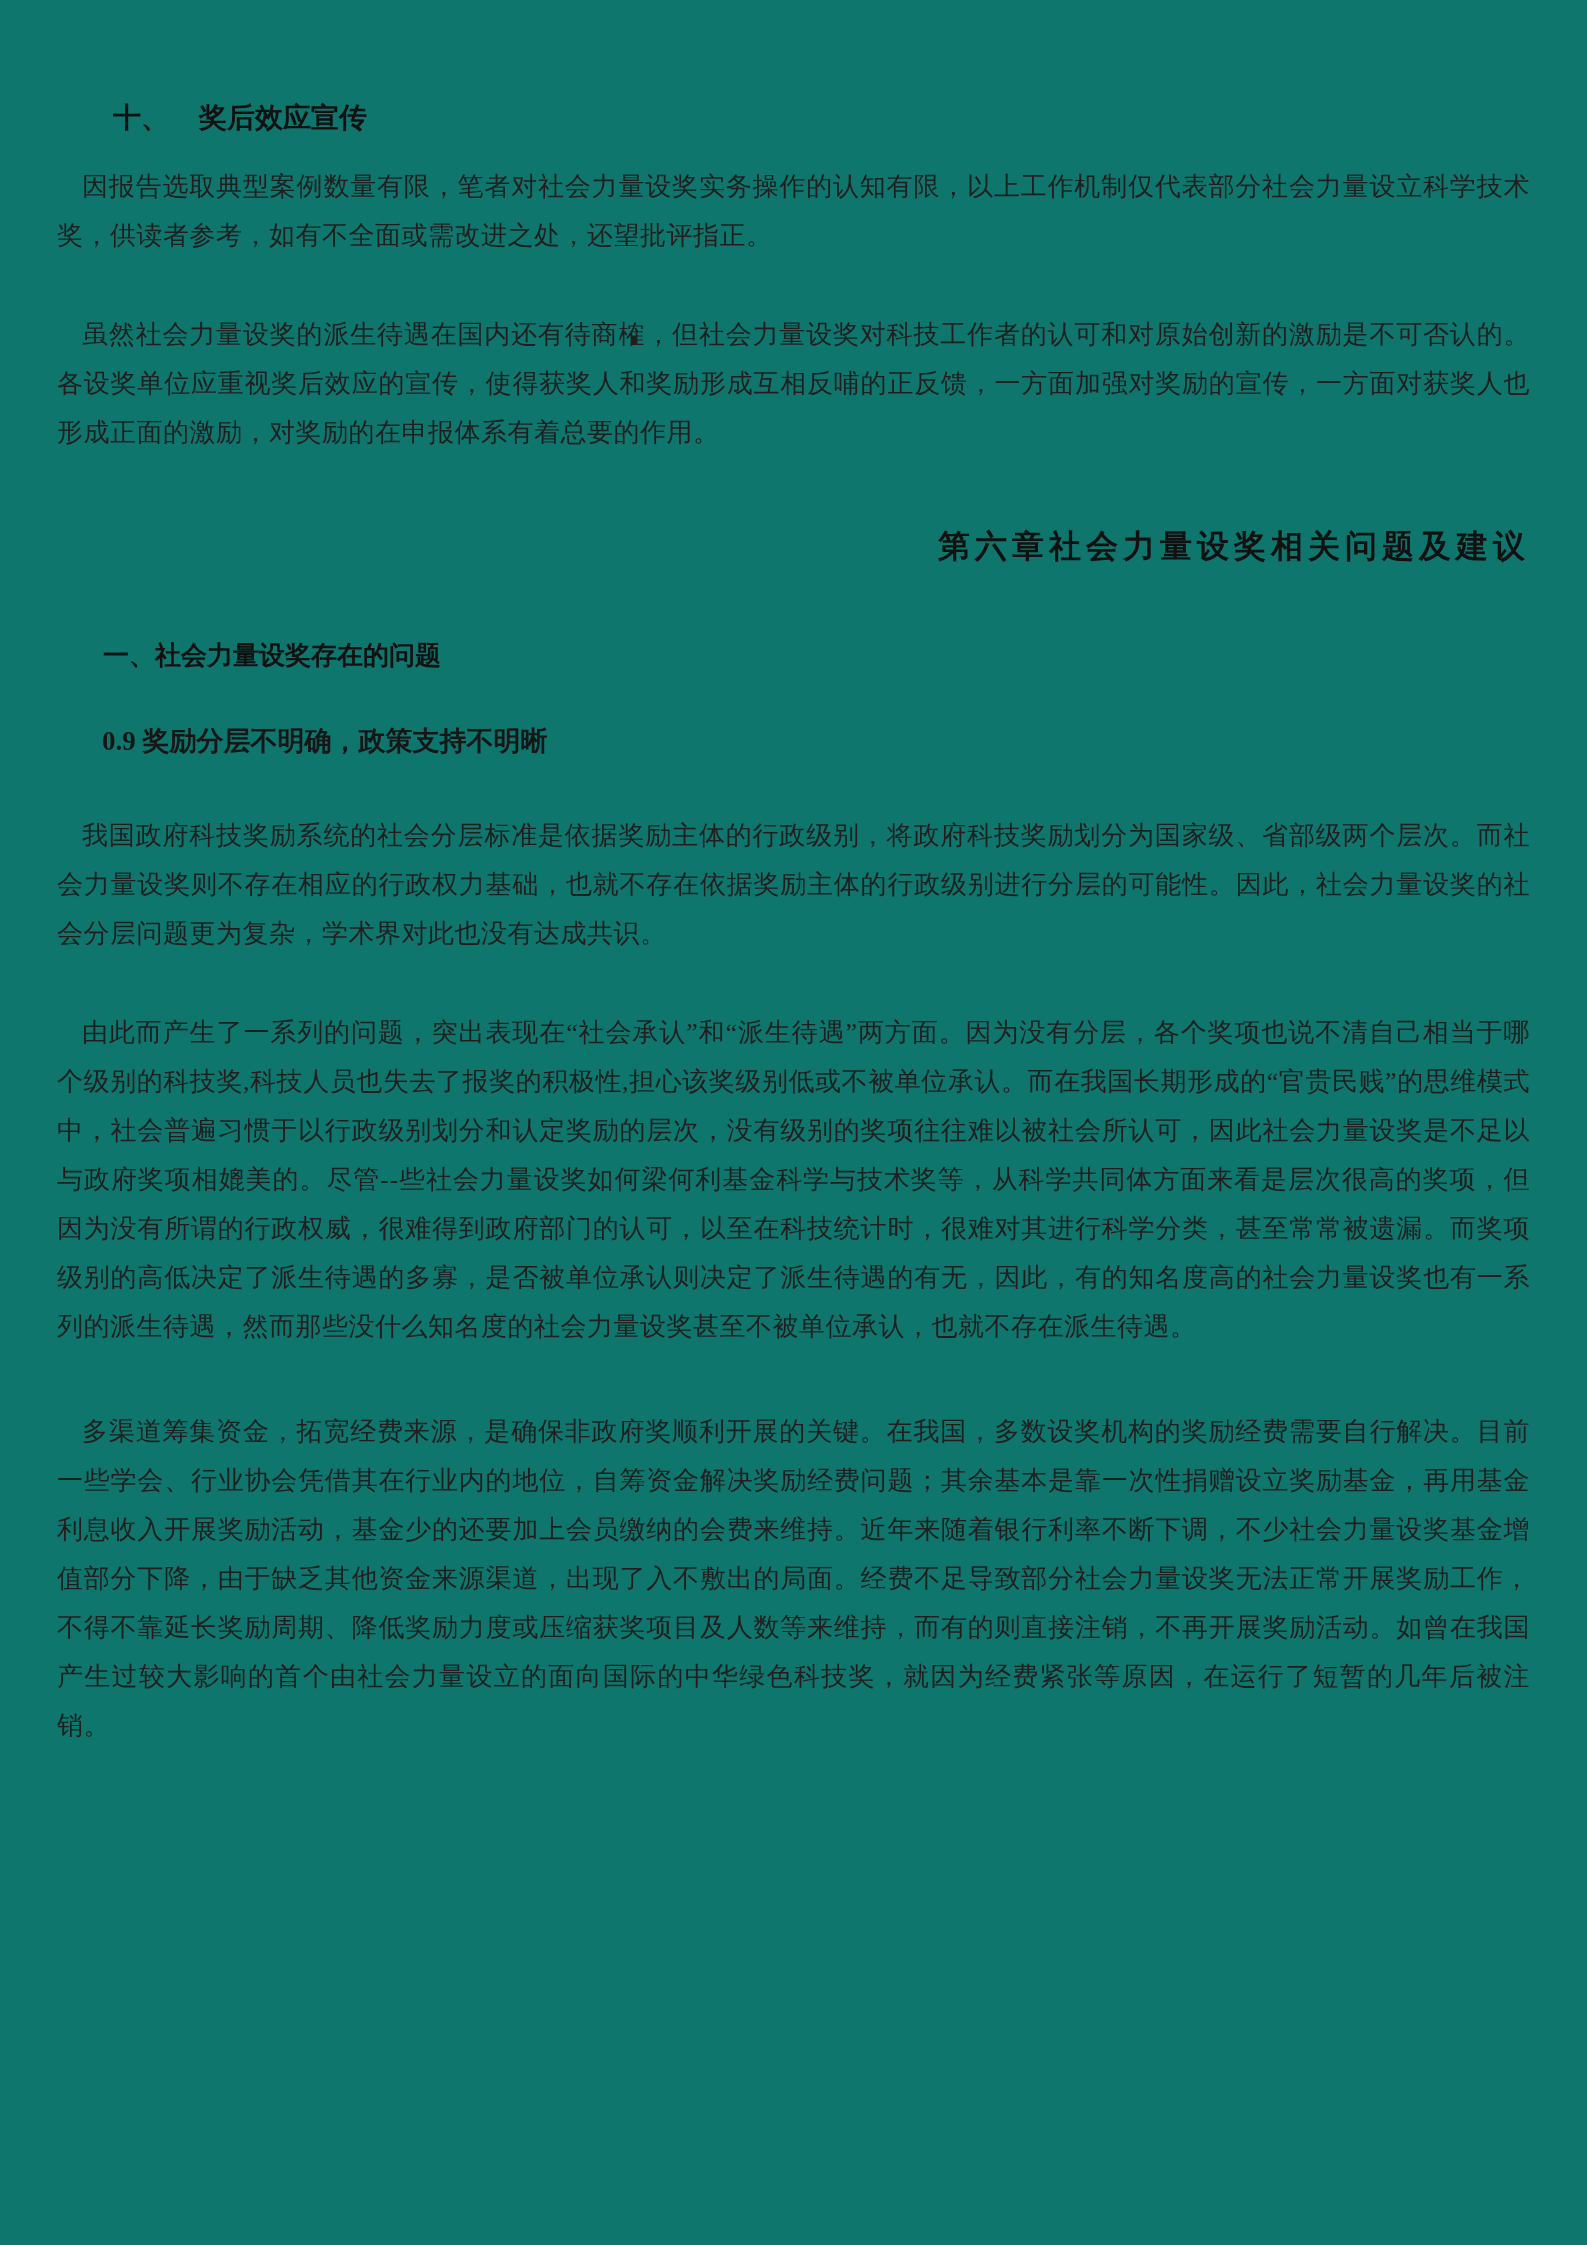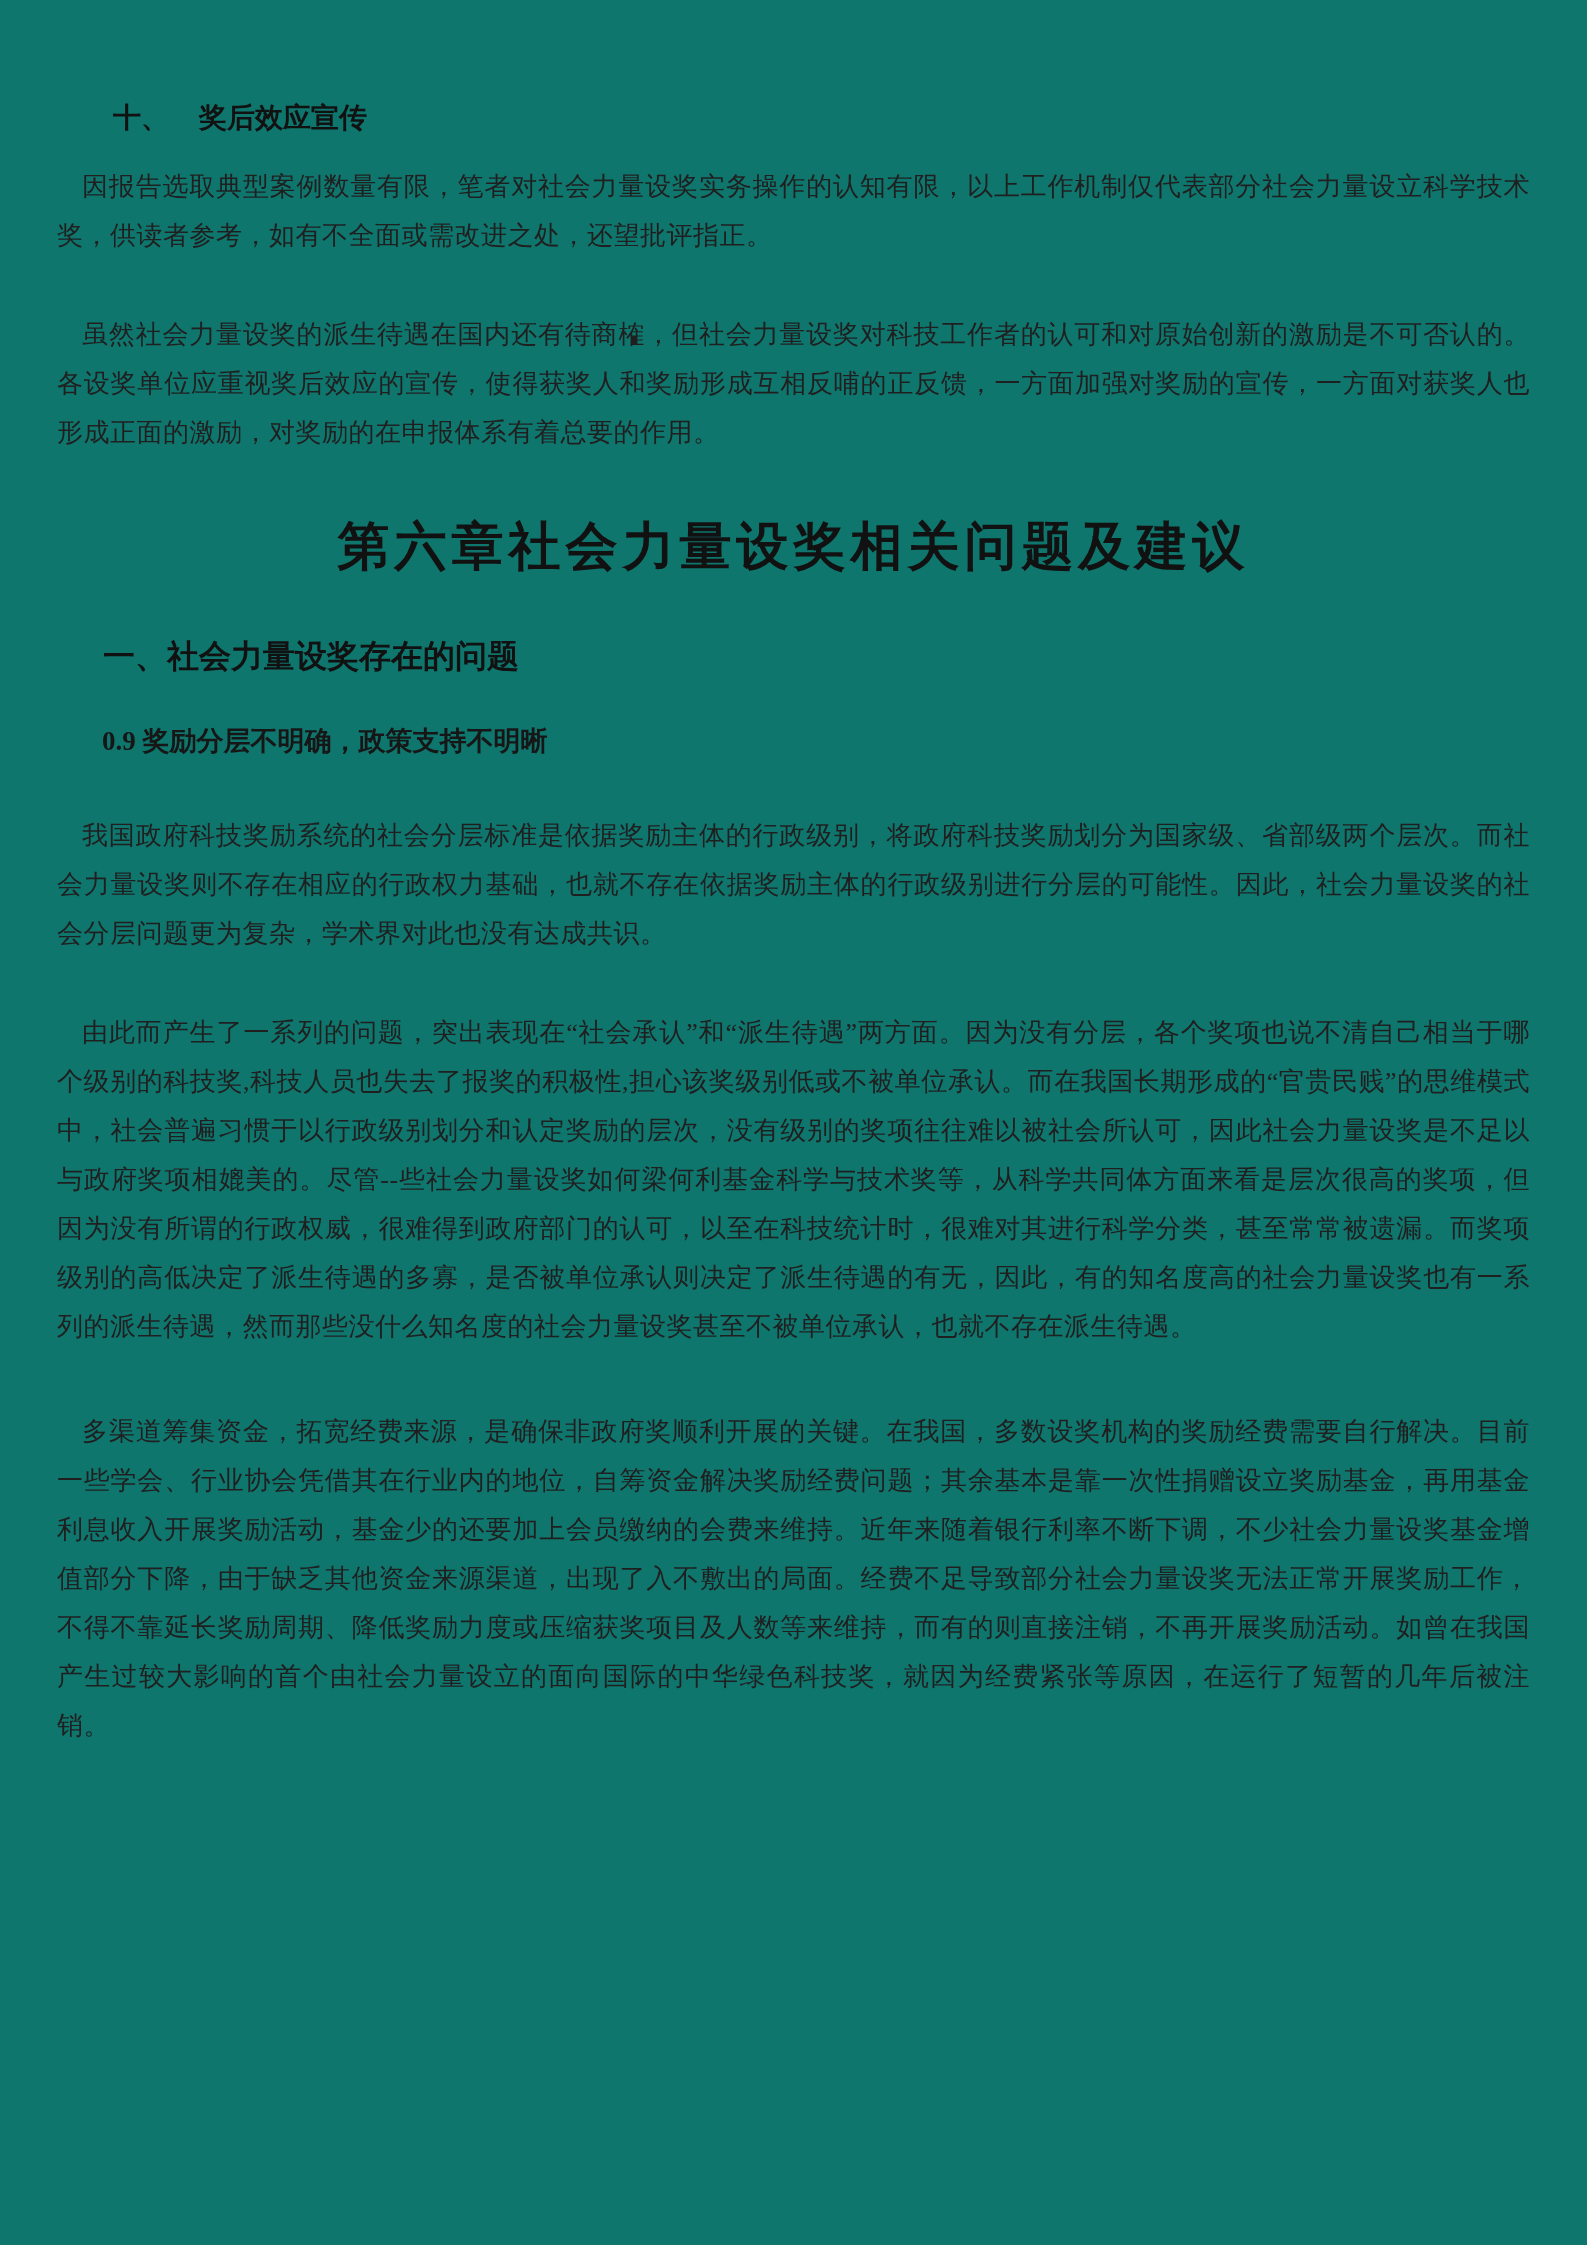--- a/index.html
+++ b/index.html
@@ -39,35 +39,35 @@
     font-weight: bold;
     font-size: 28px;
     line-height: 30px;
     color: #111111;
   }
   h2.h-sec10 .num { margin-right: 30px; }
 
   
   h1.chapter {
     margin: 68px 0 74px 0;
-    text-align: center;
+    text-align: right;
     font-family: "Liberation Sans", "DejaVu Sans", sans-serif;
     font-weight: bold;
-    font-size: 52px;
+    font-size: 32px;
     line-height: 42px;
     letter-spacing: 5px;
     color: #111111;
   }
 
   
   h2.h-sec1 {
     margin: 0 0 55px 46px;
-    font-family: Liberation Sans, sans-serif;
+    font-family: Liberation Serif, serif;
     font-weight: bold;
-    font-size: 32px;
+    font-size: 26px;
     line-height: 30px;
     color: #111111;
   }
 
   
   h3.h-sub {
     margin: 0 0 55px 45px;
     font-family: "Liberation Serif", "DejaVu Serif", serif;
     font-weight: bold;
     font-size: 27px;

